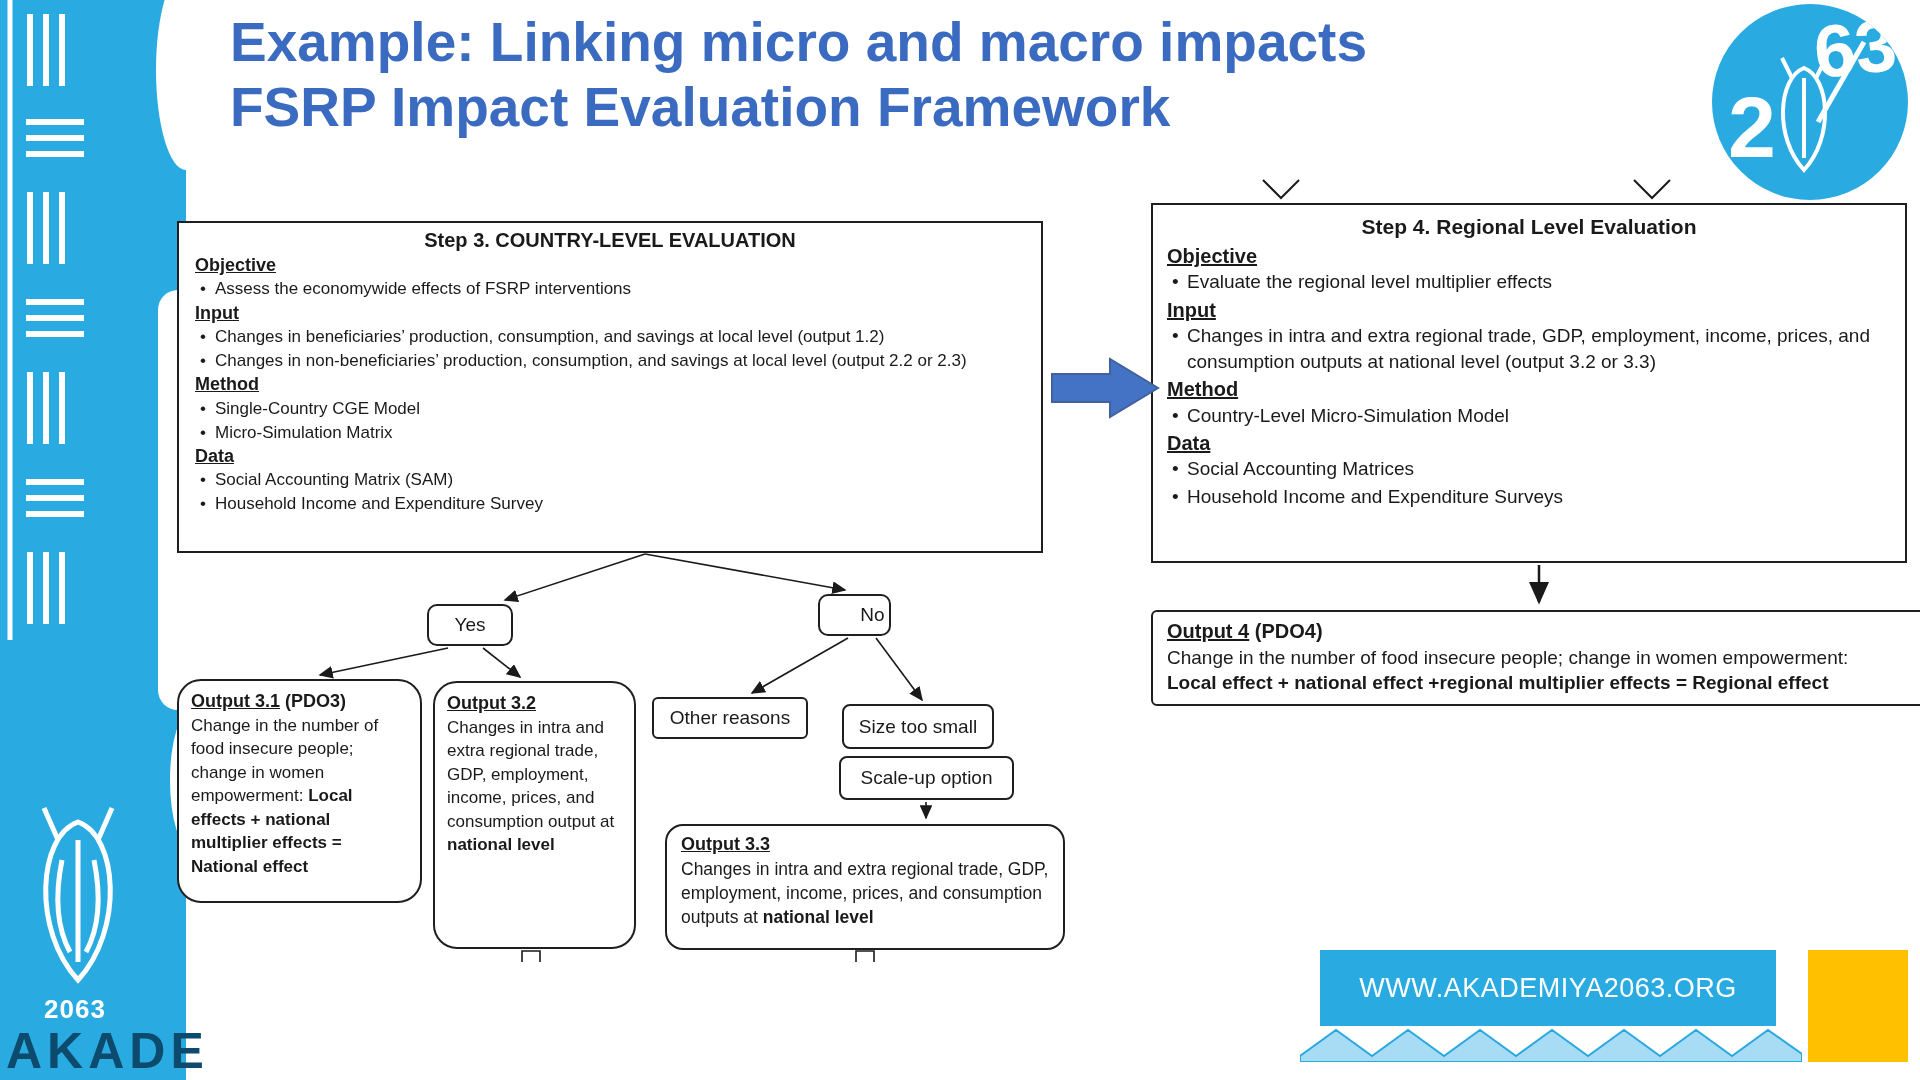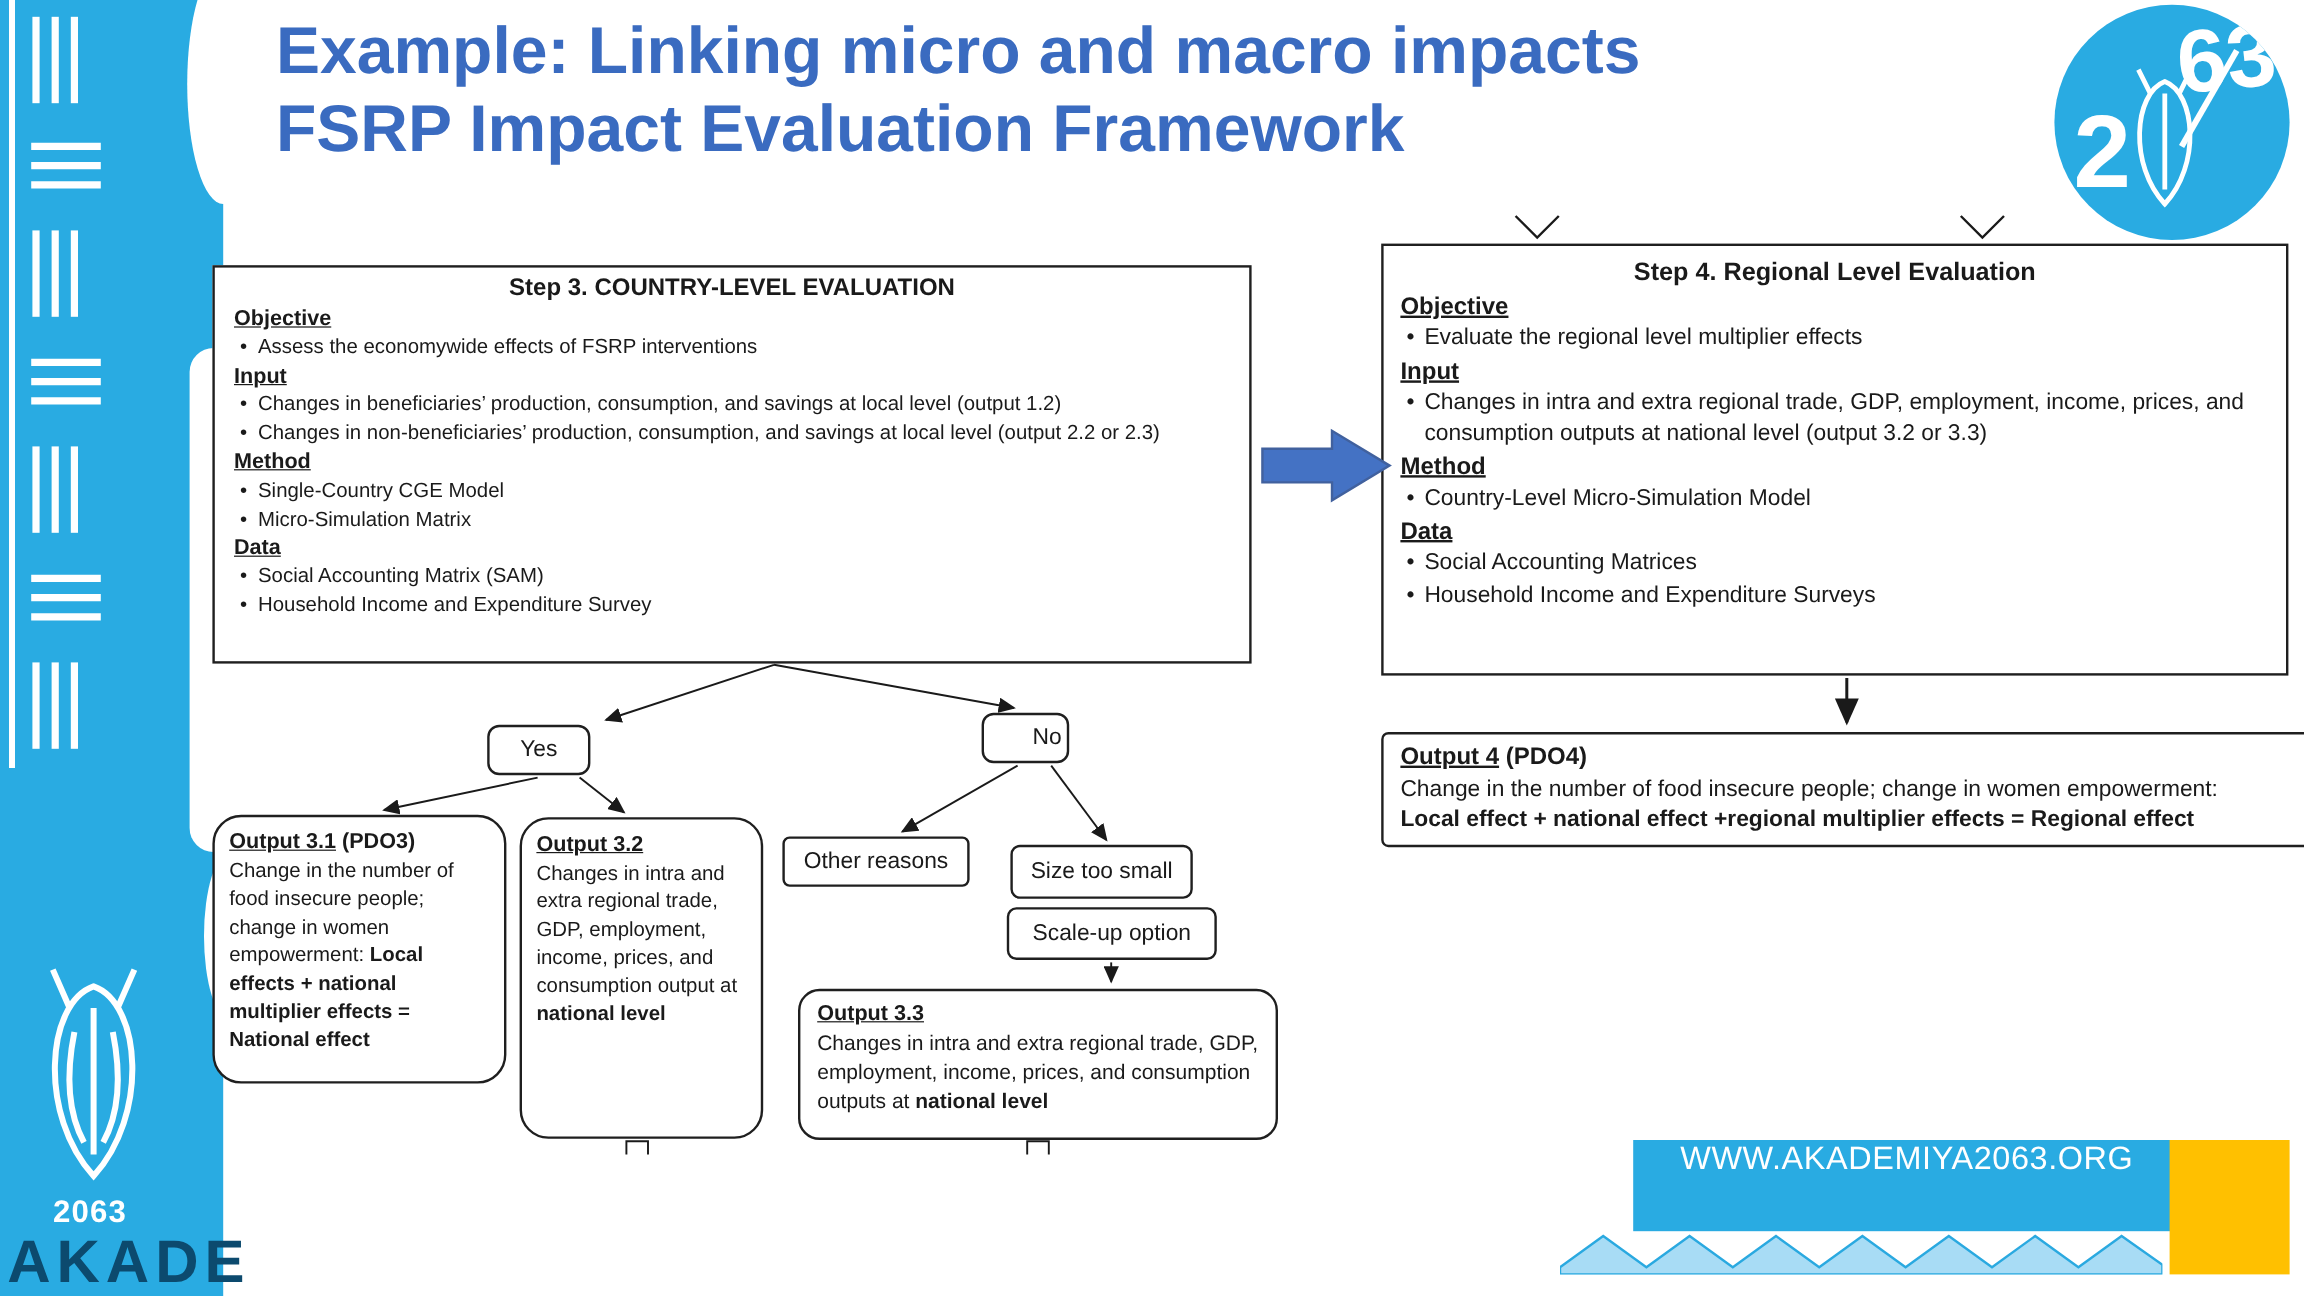--- a/index.html
+++ b/index.html
@@ -48,37 +48,37 @@
   .step4 li { line-height:1.34; margin-bottom:2px; }
 
   .out4 { left:1151px; top:610px; width:836px; height:96px; padding:8px 14px; border-radius:6px; }
   .out4 .o-title { font-size:20px; }
   .out4 .out4-line { font-size:19px; line-height:1.32; }
 
   .o-title { font-weight:bold; margin-bottom:2px; }
   .o-body { line-height:1.38; }
 
   .small-box { display:flex; align-items:center; justify-content:center; font-size:19px; }
-  .yes   { left:406px; top:604px; width:86px;  height:42px; border-radius:10px; }
+  .yes   { left:427px; top:604px; width:86px;  height:42px; border-radius:10px; }
   .no    { left:818px; top:594px; width:73px;  height:42px; border-radius:10px;padding-left:36px; }
   .other { left:652px; top:697px; width:156px; height:42px; border-radius:6px; }
   .size  { left:842px; top:704px; width:152px; height:45px; border-radius:8px; }
   .scale { left:839px; top:756px; width:175px; height:44px; border-radius:8px; }
 
   .o31 { left:177px; top:679px; width:245px; height:224px; padding:10px 12px; font-size:17px; }
   .o32 { left:433px; top:681px; width:203px; height:268px; padding:10px 12px; font-size:17px; }
   .o33 { left:665px; top:824px; width:400px; height:126px; padding:8px 14px; font-size:17.5px; border-radius:18px; }
   .o31 .o-title, .o32 .o-title, .o33 .o-title { font-size:18px; }
 
   
   .arrows { position:absolute; left:0; top:0; z-index:4; pointer-events:none; }
 
   
-  .banner { position:absolute; left:1361px; top:950px; width:456px; height:76px; background:#29abe2;
-            display:flex; align-items:flex-start; justify-content:center; }
+  .banner { position:absolute; left:1320px; top:950px; width:456px; height:76px; background:#29abe2;
+            display:flex; align-items:center; justify-content:center; }
   .banner span { color:#fff; font-size:27px; letter-spacing:0.5px; }
   .zigzag { position:absolute; left:1300px; top:1026px; }
   .yellow { position:absolute; left:1808px; top:950px; width:100px; height:112px; background:#ffc000; }
 </style>
 </head>
 <body>
 
 <div class="sidebar">
   <svg class="sb-svg" width="200" height="1080" viewBox="0 0 200 1080">
     <line x1="10" y1="0" x2="10" y2="640" stroke="#fff" stroke-width="5"></line>

